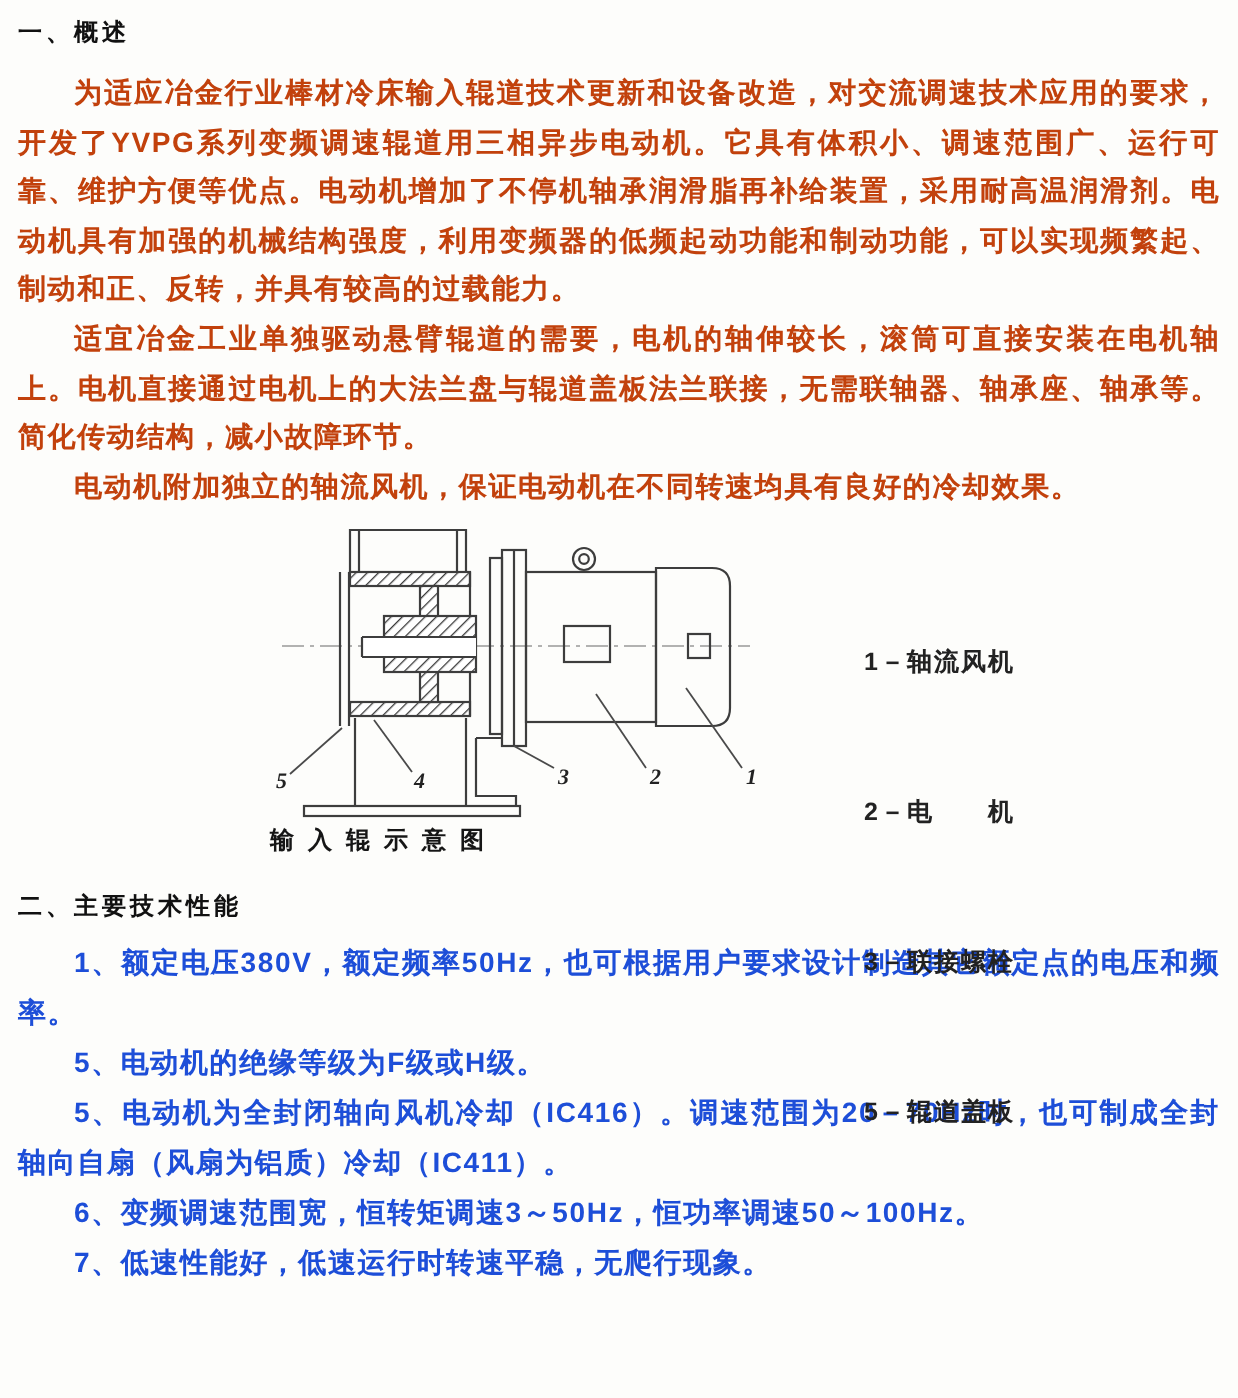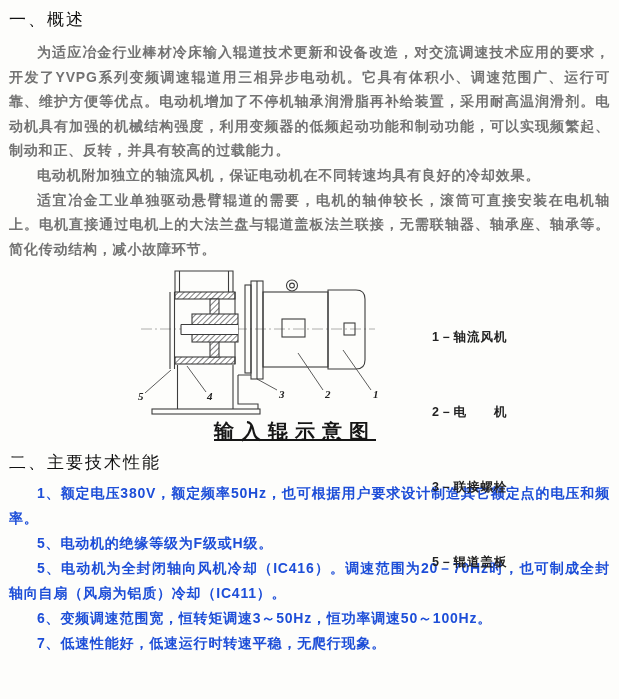--- a/index.html
+++ b/index.html
@@ -4,41 +4,40 @@
 <style>
   html,body{margin:0;padding:0;}
   body{
     width:619px;height:699px;overflow:hidden;
     background:#fdfdfb;color:#1b1b1b;
     font-family:"Liberation Sans",sans-serif;
     -webkit-font-smoothing:antialiased;
   }
   .page{padding:8px 9px 0 9px;}
   .h-sec{
-    font-size:17px;font-weight:400;letter-spacing:2px;
+    font-size:12px;font-weight:700;letter-spacing:2px;
     margin:0 0 9px 0;color:#111;
   }
   .h-sec2{margin:8px 0 7px 0;}
   .body-p{
     font-size:14px;font-weight:600;line-height:24.6px;
     margin:0;text-align:justify;text-indent:2em;letter-spacing:0.8px;
-    color:#737373;
+    color:#c2410c;
   }
   .figure{position:relative;height:176px;margin-top:6px;}
   .figure svg{position:absolute;left:126px;top:0;}
   .legend{
     position:absolute;left:423px;top:8px;
     font-size:12.5px;font-weight:700;line-height:25px;letter-spacing:1px;
     color:#222;white-space:pre;
   }
   .caption{
     position:absolute;left:126px;top:151px;width:320px;
-    text-align:center;font-size:20px;font-weight:800;letter-spacing:7px;
+    text-align:left;font-size:12px;font-weight:800;letter-spacing:7px;
     color:#161616;
-    text-decoration:underline;
   }
   .spec-p{
     font-size:14px;font-weight:600;line-height:25px;
     margin:0;text-align:justify;text-indent:2em;letter-spacing:0.8px;
     color:#1d4ed8;
   }
   
   .ln{fill:none;stroke:#3d3d3d;stroke-width:1.1;}
   .hatch{fill:url(#hat);stroke:#3d3d3d;stroke-width:1.1;}
   .cl{stroke:#999;stroke-width:0.8;stroke-dasharray:11 3 2 3;}
@@ -46,22 +45,22 @@
   .callout{font:italic 700 11px "Liberation Serif",serif;fill:#222;}
 </style>
 </head>
 <body>
 
 <div class="page">
 
   <h2 class="h-sec">一、概述</h2>
 
   <p class="body-p">为适应冶金行业棒材冷床输入辊道技术更新和设备改造，对交流调速技术应用的要求，开发了YVPG系列变频调速辊道用三相异步电动机。它具有体积小、调速范围广、运行可靠、维护方便等优点。电动机增加了不停机轴承润滑脂再补给装置，采用耐高温润滑剂。电动机具有加强的机械结构强度，利用变频器的低频起动功能和制动功能，可以实现频繁起、制动和正、反转，并具有较高的过载能力。</p>
+  <p class="body-p">适宜冶金工业单独驱动悬臂辊道的需要，电机的轴伸较长，滚筒可直接安装在电机轴上。电机直接通过电机上的大法兰盘与辊道盖板法兰联接，无需联轴器、轴承座、轴承等。简化传动结构，减小故障环节。</p>
   <p class="body-p">电动机附加独立的轴流风机，保证电动机在不同转速均具有良好的冷却效果。</p>
-  <p class="body-p">适宜冶金工业单独驱动悬臂辊道的需要，电机的轴伸较长，滚筒可直接安装在电机轴上。电机直接通过电机上的大法兰盘与辊道盖板法兰联接，无需联轴器、轴承座、轴承等。简化传动结构，减小故障环节。</p>
 
   <div class="figure">
     <svg width="320" height="150" viewBox="0 0 320 150">
       <defs>
         <pattern id="hat" width="4" height="4" patternUnits="userSpaceOnUse" patternTransform="rotate(45)">
           <rect width="4" height="4" fill="#ffffff"></rect>
           <line x1="0" y1="0" x2="0" y2="4" stroke="#3a3a3a" stroke-width="1.3"></line>
         </pattern>
       </defs>
 

